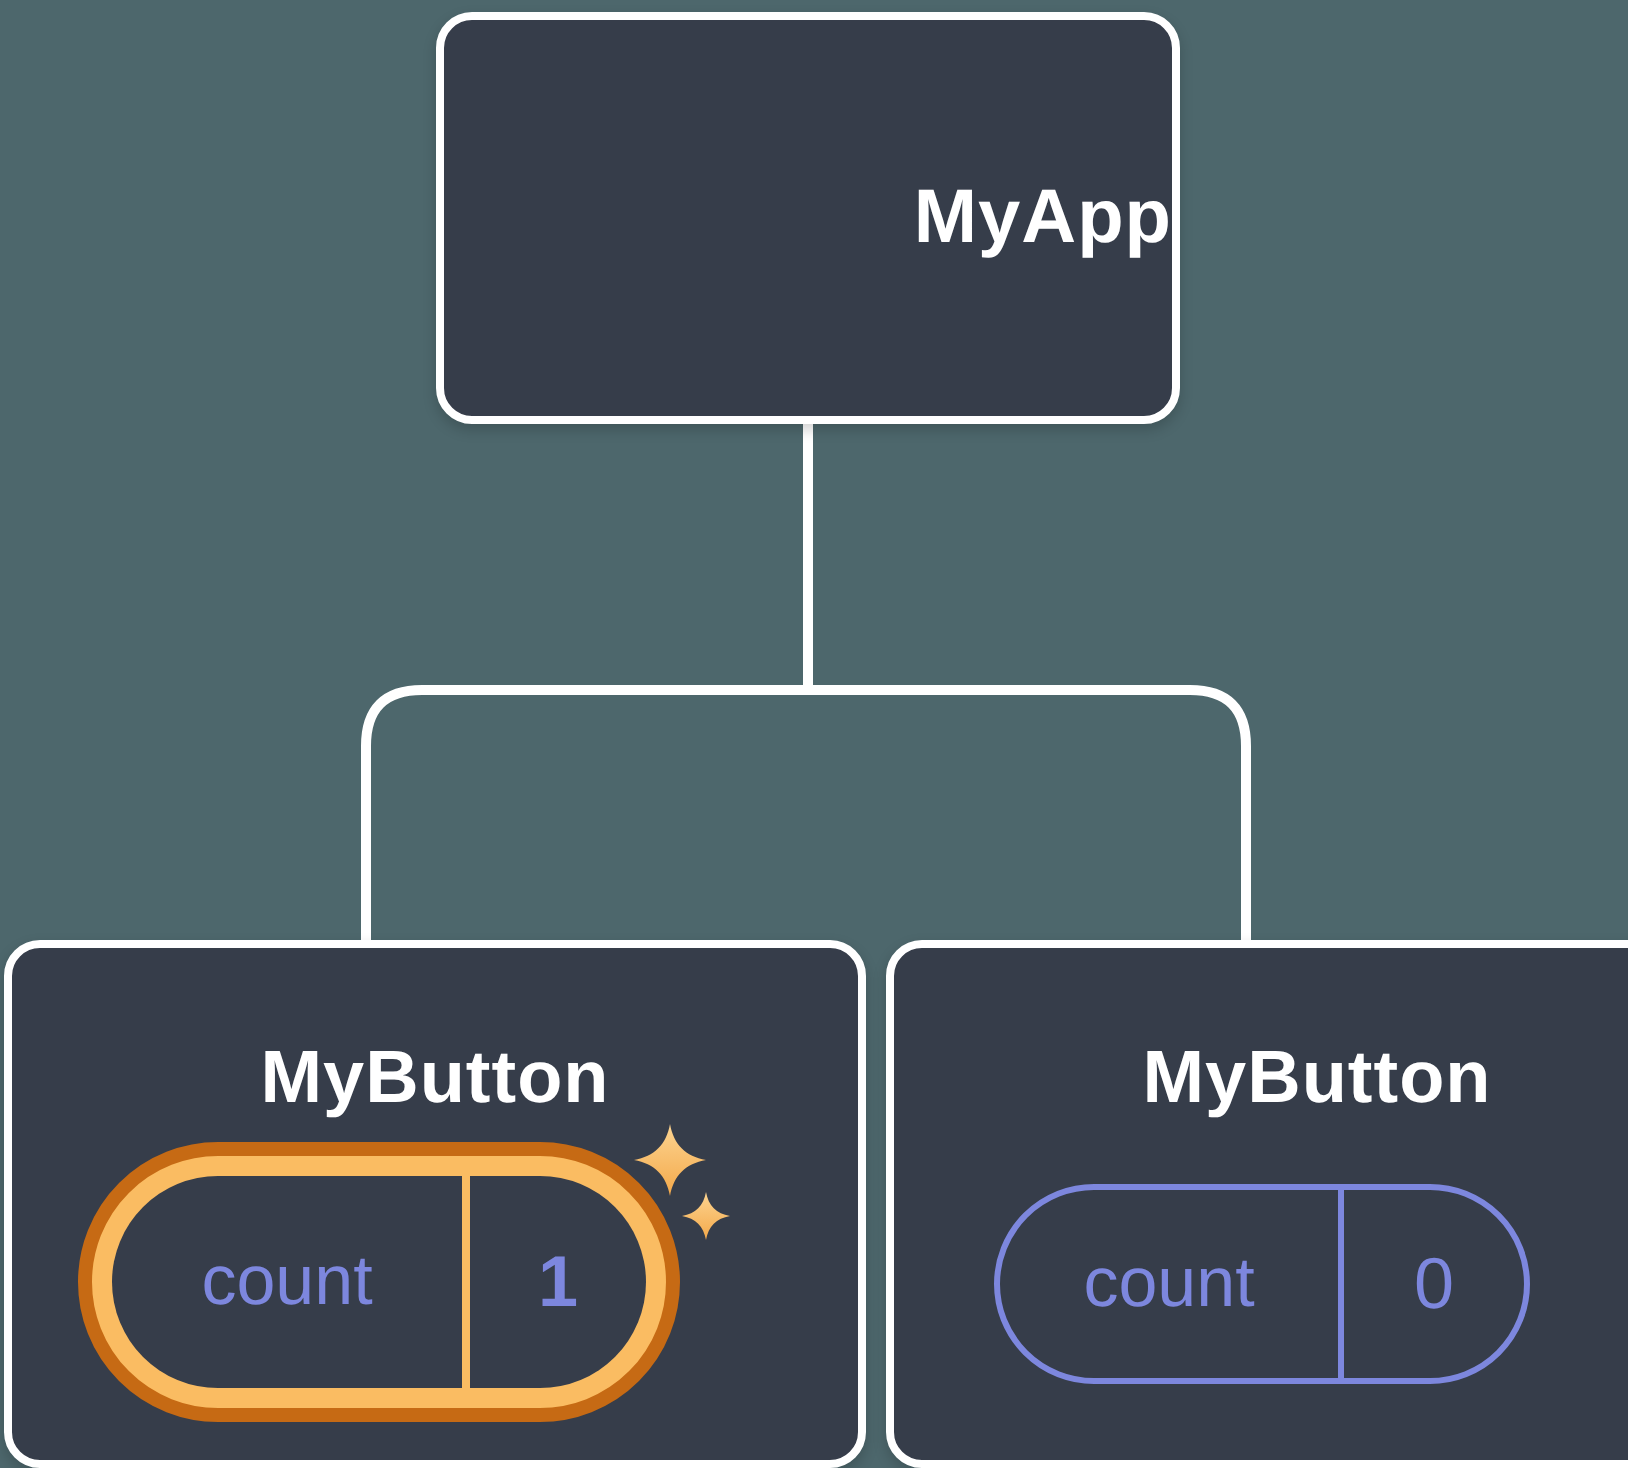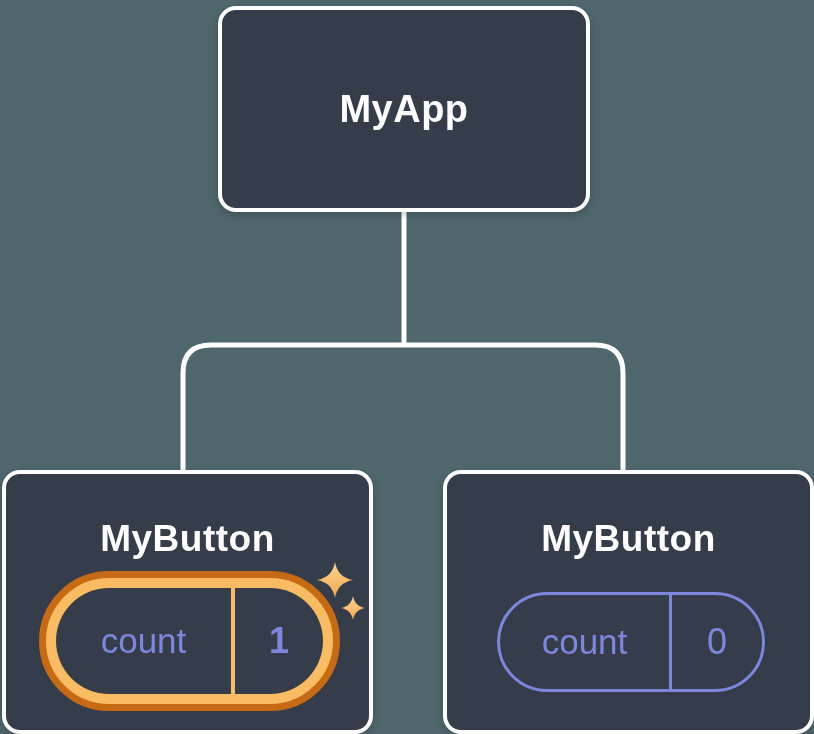--- a/index.html
+++ b/index.html
@@ -27,33 +27,33 @@
     border: 4px solid #ffffff;
     border-radius: 18px;
     box-shadow: 0 3px 7px rgba(0,0,0,0.18);
   }
 
   .node-root {
     left: 218px; top: 6px;
     width: 372px; height: 206px;
     display: flex;
     align-items: center;
-    justify-content: center;
+    justify-content: flex-end;
   }
 
   .node-title {
     color: #ffffff;
     font-size: 38px;
     font-weight: bold;
     letter-spacing: 0.5px;
   }
 
   .node-child {
     top: 470px;
-    width: 371px; height: 264px;
+    width: 431px; height: 264px;
   }
   .node-child-left  { left: 2px; }
   .node-child-right { left: 443px; }
 
   .child-title {
     position: absolute;
     left: 0; right: 0;
     top: 44px;
     text-align: center;
     color: #ffffff;

